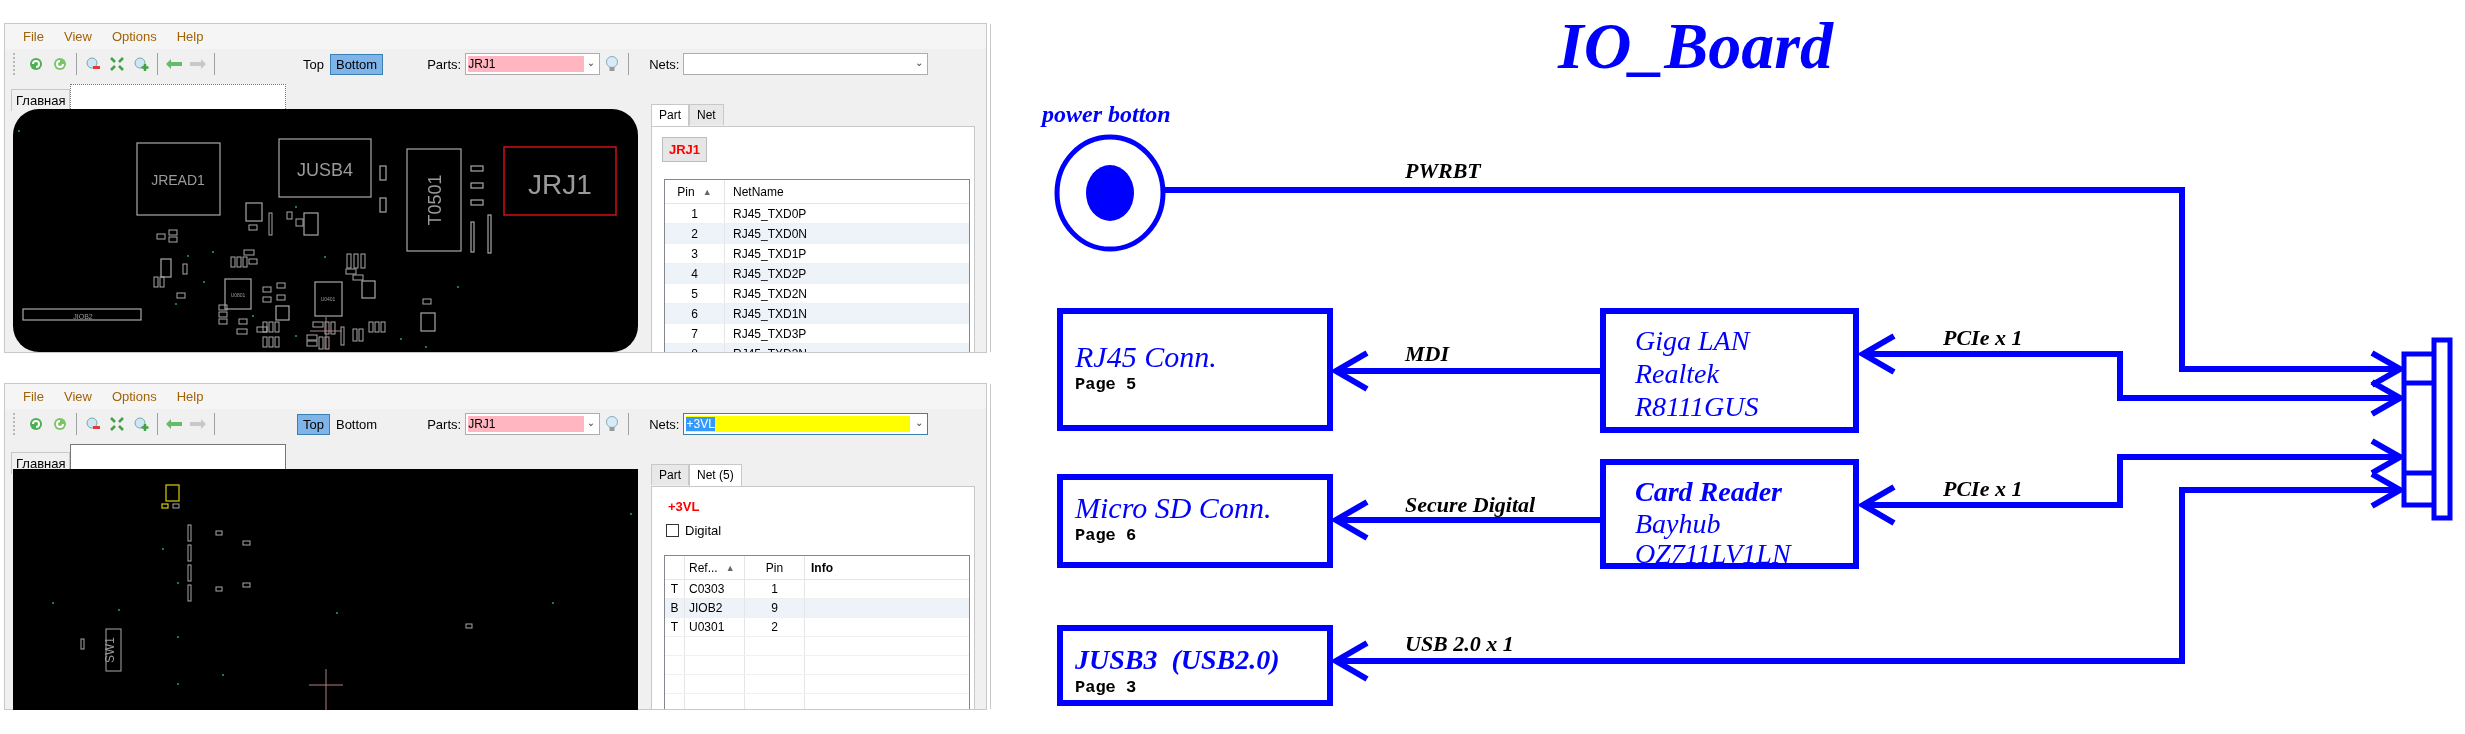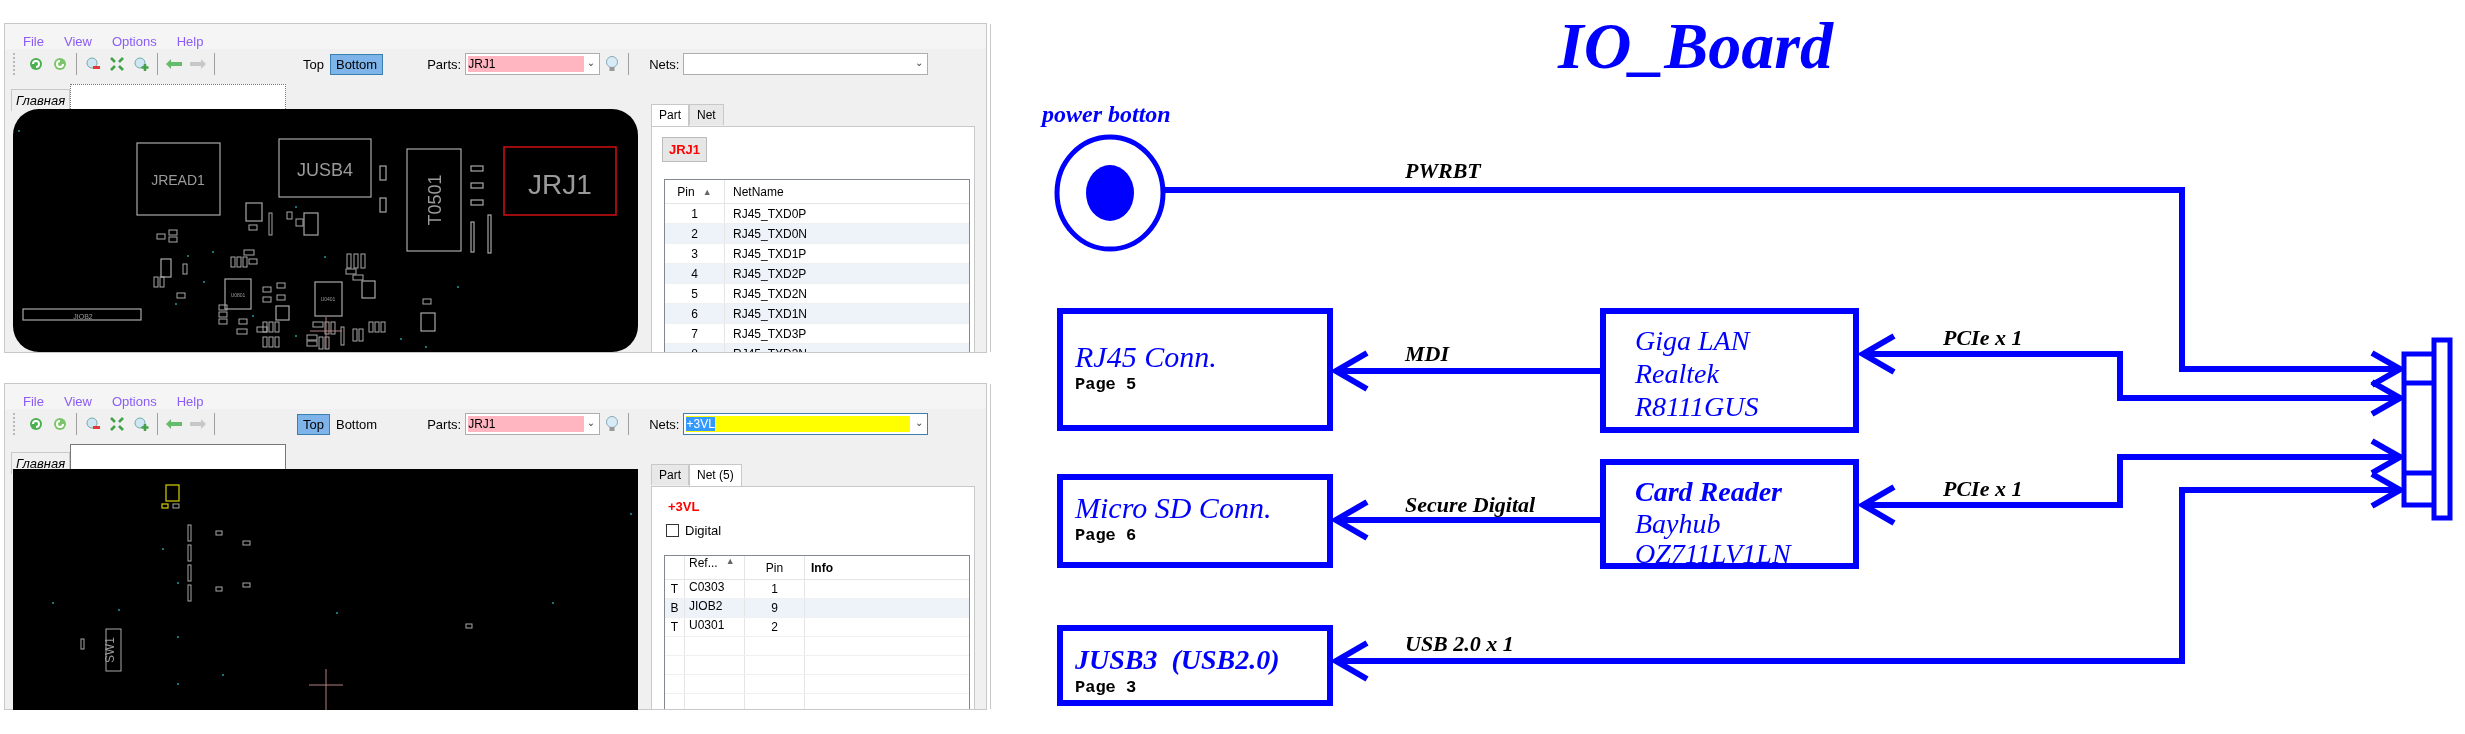--- a/index.html
+++ b/index.html
@@ -5,41 +5,41 @@
   html, body { margin: 0; padding: 0; }
   body { width: 2465px; height: 734px; background: #ffffff; position: relative; overflow: hidden;
          font-family: "Liberation Sans", sans-serif; }
 
   
   .app { position: absolute; left: 4px; width: 983px; background: #f0f0f0;
          border: 1px solid #c8c8c8; box-sizing: border-box; }
   .app.top { top: 23px; height: 330px; }
   .app.bot { top: 383px; height: 327px; }
 
-  .menubar { height: 25px; display: flex; align-items: flex-end; padding-left: 18px; font-size: 13px; color: #8b5cf6; background: #f5f5f5; }
+  .menubar { height: 25px; display: flex; align-items: center; padding-left: 18px; font-size: 13px; color: #a16207; background: #f5f5f5; }
   .menubar span { margin-right: 20px; cursor: default; }
 
   .toolbar { height: 30px; display: flex; align-items: center; padding-left: 8px; font-size: 13px; background: #f0f0f0; }
   .grip { width: 3px; height: 22px; border-left: 2px dotted #b8b8b8; margin-right: 6px; }
   .tb-icon { width: 18px; height: 18px; margin: 0 3px; display: inline-flex; align-items: center; justify-content: center; }
   .tb-sep { width: 1px; height: 22px; background: #a0a0a0; margin: 0 4px; }
   .layer-btn { padding: 2px 5px; margin-left: 0; border: 1px solid transparent; font-size: 13px; }
   .layer-btn.active { background: #7eb4ea; border-color: #3c7fb1; }
   .lbl { margin-left: 44px; margin-right: 4px; }
   .combo { height: 22px; border: 1px solid #adadad; background: #fff; display: flex; align-items: center; position: relative; box-sizing: border-box; }
   .combo .val { height: 16px; line-height: 16px; margin-left: 2px; font-size: 12px; padding-right: 2px; }
   .combo .arrow { position: absolute; right: 4px; top: 3px; font-size: 10px; color: #444; }
   .parts-combo { width: 135px; }
   .parts-combo .val { background: #ffb6c1; width: 114px; }
   .nets-combo { width: 245px; }
   .nets-combo .val.sel { background: #ffff00; width: 222px; }
   .nets-combo .val.sel b { background: #3399ff; color: #fff; font-weight: normal; }
   .nets-combo.focus { border-color: #3c7fb1; }
 
-  .doc-tabs { position: absolute; left: 6px; top: 60px; display: flex; align-items: flex-end; font-style: italic; }
+  .doc-tabs { position: absolute; left: 6px; top: 60px; display: flex; align-items: flex-end; }
   .doc-tab { font-size: 13px; padding: 3px 4px; border: 1px solid #c8c8c8; border-bottom: none; background: #f0f0f0; }
   .doc-tab.blank { width: 206px; height: 20px; background: #fff; border: 1px dotted #777; border-bottom: none; }
 
   .canvas { position: absolute; left: 8px; top: 85px; width: 625px; background: #000; overflow: hidden; }
   .app.top .canvas { height: 243px; border-radius: 26px; }
   .app.bot .canvas { height: 241px; }
   .canvas svg { display: block; }
 
   .side { position: absolute; left: 646px; top: 80px; width: 332px; bottom: 0; }
   .side-tabs { display: flex; align-items: flex-start; height: 22px; }
@@ -54,21 +54,21 @@
   .grid .row.alt { background: #eef3fa; }
   .c-pin { width: 60px; text-align: center; border-right: 1px solid #e5e5e5; height: 100%; display: flex; align-items: center; justify-content: center; box-sizing: border-box; }
   .c-net { padding-left: 8px; }
   .sort-up { font-size: 9px; color: #666; margin-left: 8px; }
 
   .net-name { position: absolute; left: 16px; top: 12px; color: #ff0000; font-weight: bold; font-size: 13px; }
   .preview { position: absolute; left: 14px; top: 36px; display: flex; align-items: center; font-size: 13px; }
   .checkbox { width: 11px; height: 11px; border: 1px solid #333; background: #fff; margin-right: 6px; }
   .grid2 { top: 68px; }
   .c-side { width: 20px; text-align: center; border-right: 1px solid #e5e5e5; height: 100%; display: flex; align-items: center; justify-content: center; box-sizing: border-box; }
-  .c-ref { width: 60px; padding-left: 4px; border-right: 1px solid #e5e5e5; height: 100%; display: flex; align-items: flex-start; box-sizing: border-box; }
+  .c-ref { width: 60px; padding-left: 4px; border-right: 1px solid #e5e5e5; height: 100%; display: flex; align-items: center; box-sizing: border-box; }
   .c-pin2 { width: 60px; text-align: center; border-right: 1px solid #e5e5e5; height: 100%; display: flex; align-items: center; justify-content: center; box-sizing: border-box; }
   .c-info { padding-left: 6px; font-weight: bold; }
 
   .scroll-edge { position: absolute; right: -14px; top: -80px; bottom: 0; width: 6px; border-left: 1px solid #c8c8c8; }
 
   
   .schem { position: absolute; left: 990px; top: 0; width: 1475px; height: 734px; }
   .schem svg { position: absolute; left: 0; top: 0; }
   .sch-title { font-family: "Liberation Serif", serif; font-style: italic; font-weight: bold; fill: #0000ff; }
   .sch-blue { font-family: "Liberation Serif", serif; font-style: italic; fill: #0000ff; }

